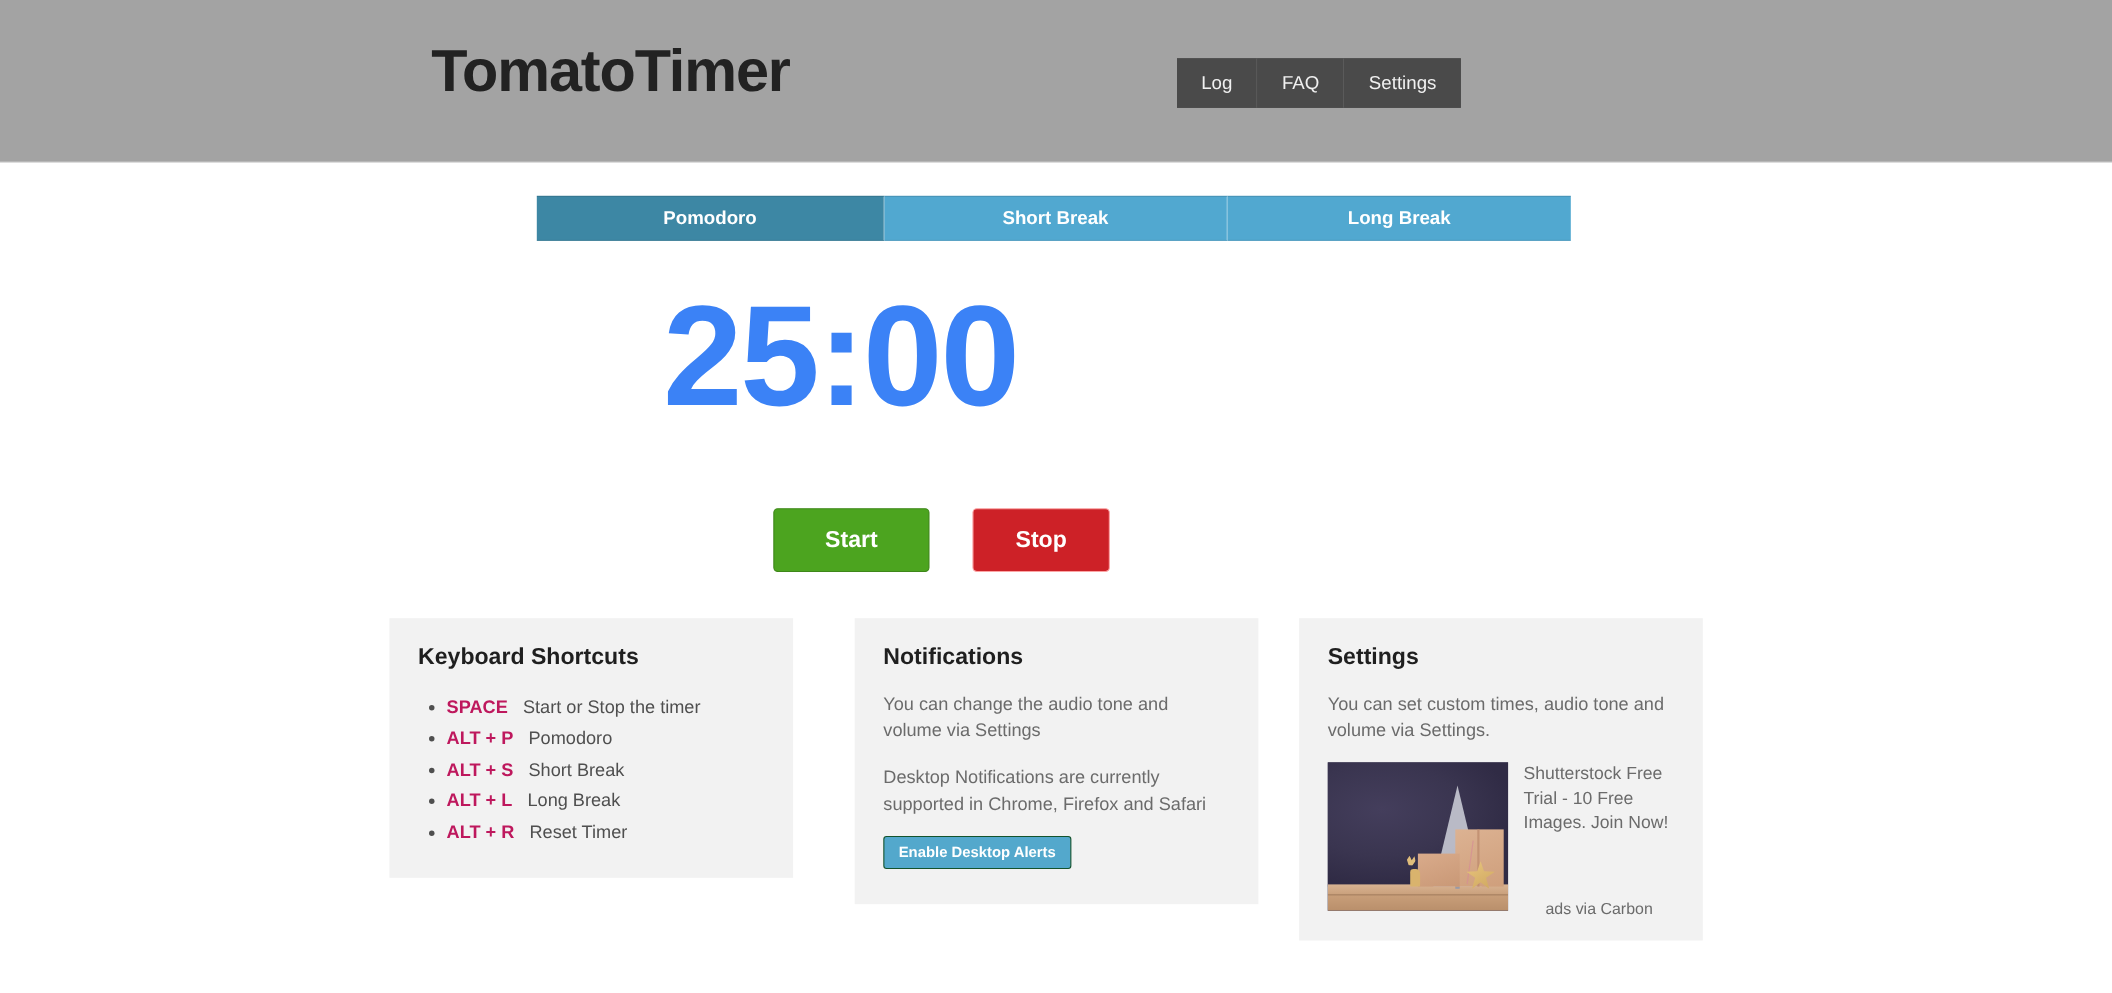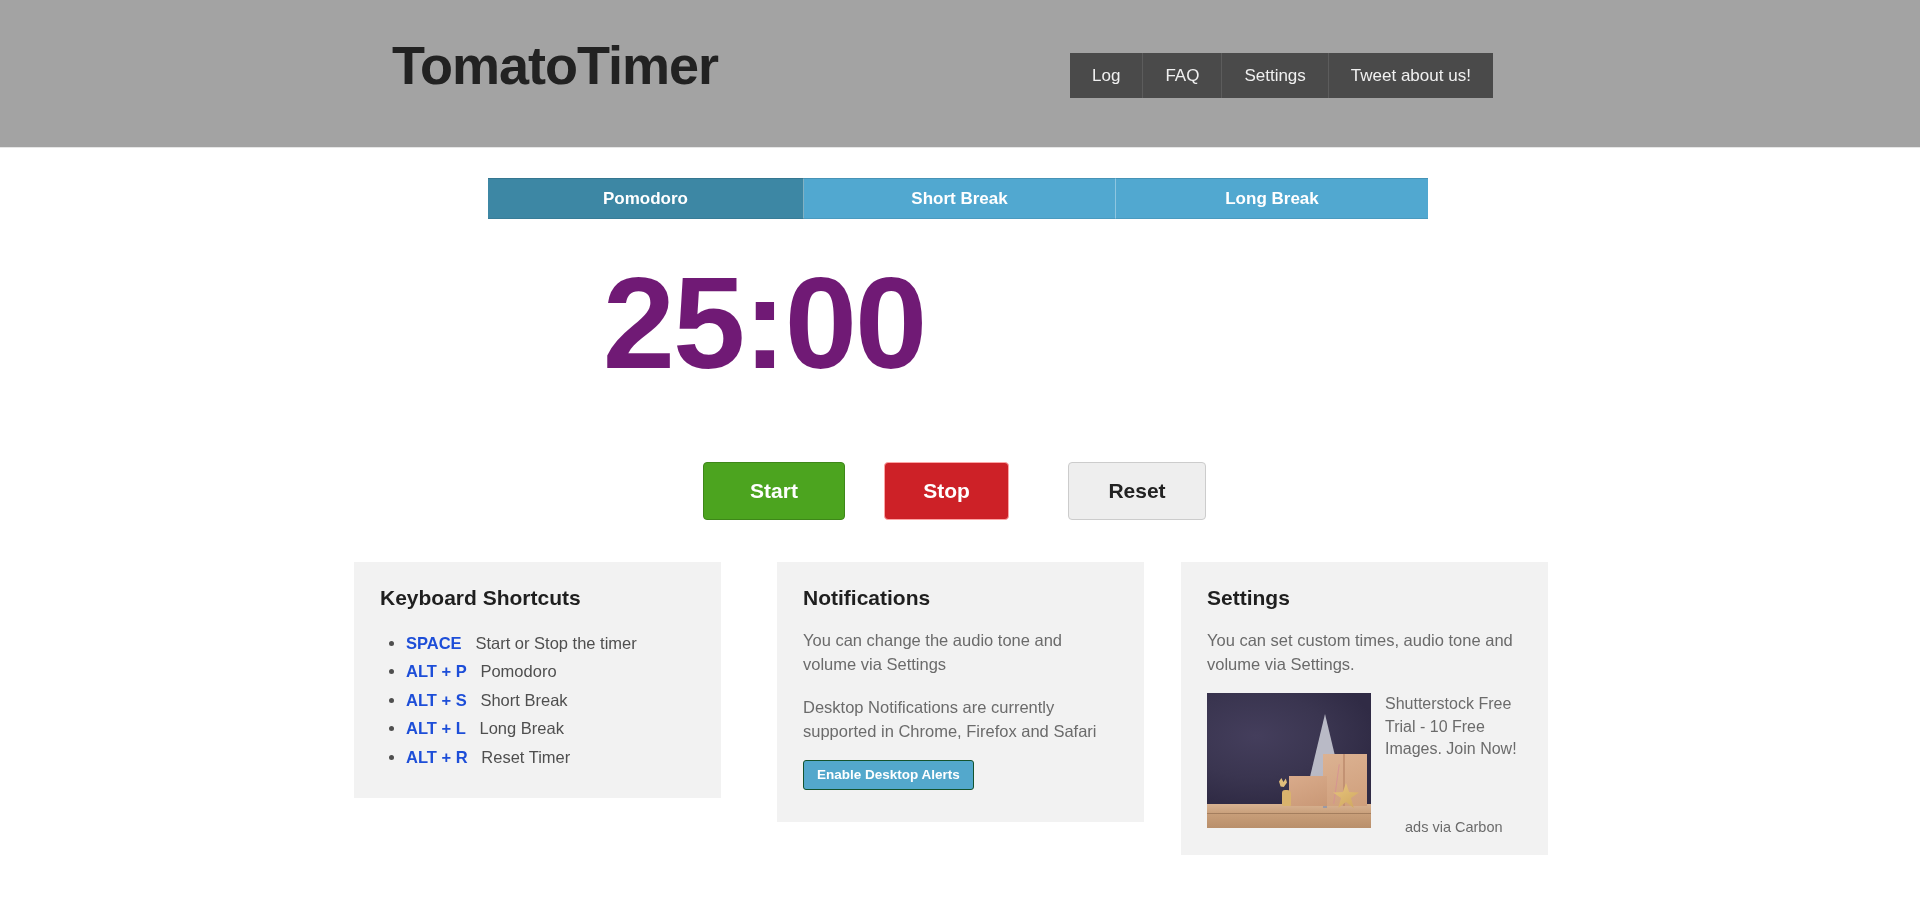--- a/index.html
+++ b/index.html
@@ -78,21 +78,21 @@
   .tab.idle   { background: #51a8d0; width: 312px; }
 
   
   .timer {
     position: absolute;
     left: 0; top: 258px;
     width: 1528px;
     text-align: center;
     font-size: 130px;
     font-weight: bold;
-    color: #701a75;
+    color: #3b82f6;
     letter-spacing: -2px;
     line-height: 1;
     font-family: "Liberation Sans", sans-serif;
   }
 
   
   .actions {
     position: absolute;
     left: 703px; top: 462px;
     width: 520px; height: 58px;
@@ -159,21 +159,21 @@
     padding-left: 26px;
     list-style: disc;
   }
   .shortcut-list li {
     font-size: 16.5px;
     color: #4f4f4f;
     line-height: 1.72;
   }
   .shortcut-list li .keys {
     font-weight: bold;
-    color: #1d4ed8;
+    color: #be185d;
   }
   .shortcut-list li .desc { color: #4f4f4f; }
 
   .alerts-btn {
     display: inline-flex;
     align-items: center;
     justify-content: center;
     height: 30px;
     padding: 0 13px;
     background: #53a8cc;
@@ -299,36 +299,34 @@
 </head>
 <body>
 
 <div class="jumbotron">
   <div class="brand">TomatoTimer</div>
 
   <div class="navgroup">
     <div class="navbtn">Log</div>
     <div class="navbtn">FAQ</div>
     <div class="navbtn">Settings</div>
-    <div class="navbtn">Tweet about us!</div>
   </div>
 </div>
 
 <div class="tabbar">
   <div class="tab active">Pomodoro</div>
   <div class="tab idle">Short Break</div>
   <div class="tab idle">Long Break</div>
 </div>
 
 <div class="timer">25:00</div>
 
 <div class="actions">
   <div class="btn btn-start">Start</div>
   <div class="btn btn-stop">Stop</div>
-  <div class="btn btn-reset">Reset</div>
 </div>
 
 <div class="panel" id="panel-shortcuts">
   <div class="panel-title">Keyboard Shortcuts</div>
   <ul class="shortcut-list">
     <li>
       <span class="keys">SPACE</span>
       &nbsp;
       <span class="desc">Start or Stop the timer</span>
     </li>

